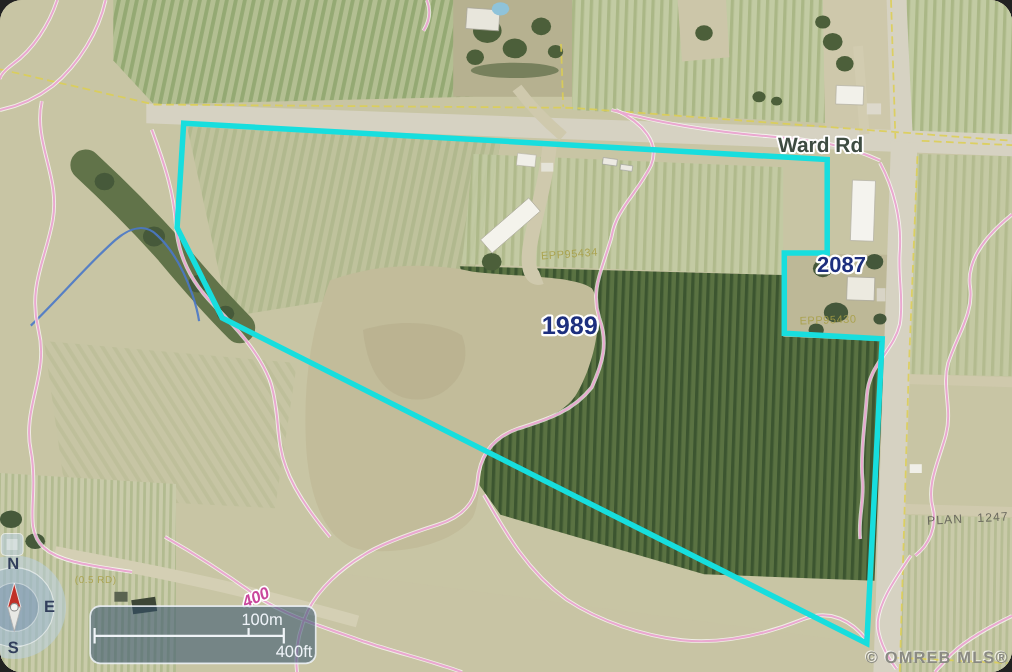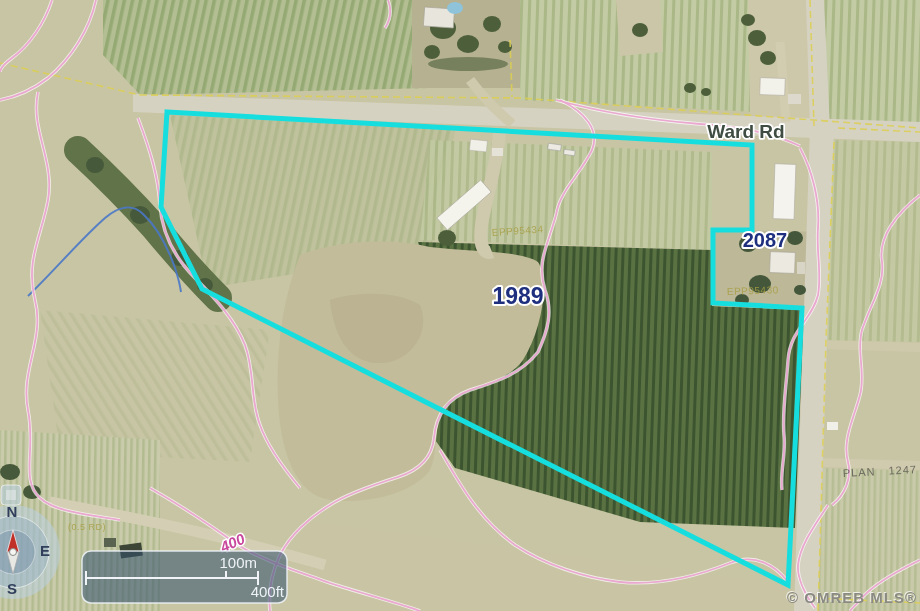--- a/index.html
+++ b/index.html
@@ -1,17 +1,17 @@
 <!DOCTYPE html>
 <html><head>
 <meta charset="utf-8">
 <style>
   html,body{margin:0;padding:0;background:#222;}
   #stage{position:relative;width:920px;height:611px;overflow:hidden;background:#cbc7a6;
-         font-family:"Liberation Sans",sans-serif;}
+         font-family:"Liberation Sans",sans-serif;border-radius:20px;}
   svg{display:block;}
   text{font-family:"Liberation Sans",sans-serif;}
   .halo{paint-order:stroke;stroke:#ffffff;stroke-linejoin:round;}
   .parcel-num{font-weight:bold;fill:#1d2f7e;stroke-width:4px;}
   .road-name{font-weight:bold;fill:#3e4c42;stroke-width:3.5px;}
   .plan-faint{fill:#a89f45;opacity:.85;letter-spacing:.5px;}
   .plan-gray{fill:#55544e;opacity:.8;word-spacing:9px;letter-spacing:1px;}
   .contour-num{font-weight:bold;fill:#c9479c;stroke-width:3px;font-style:italic;}
   .compass-letter{font-weight:bold;fill:#323f5c;}
   .scale-text{fill:#eef3f8;}

